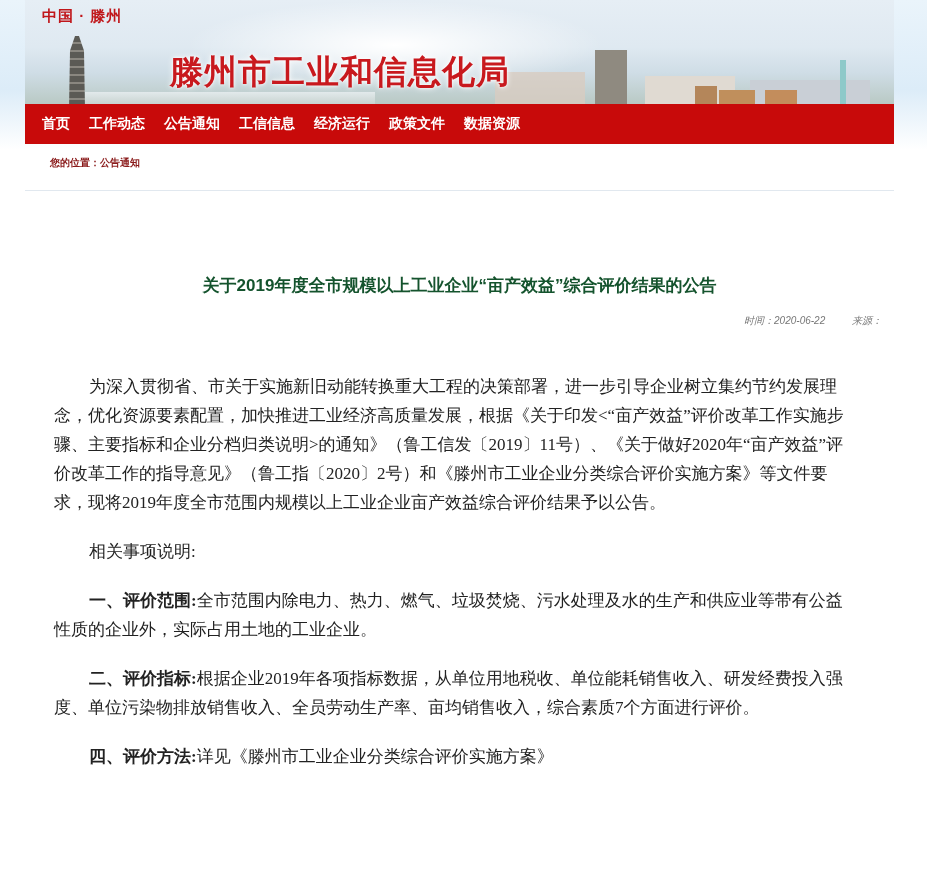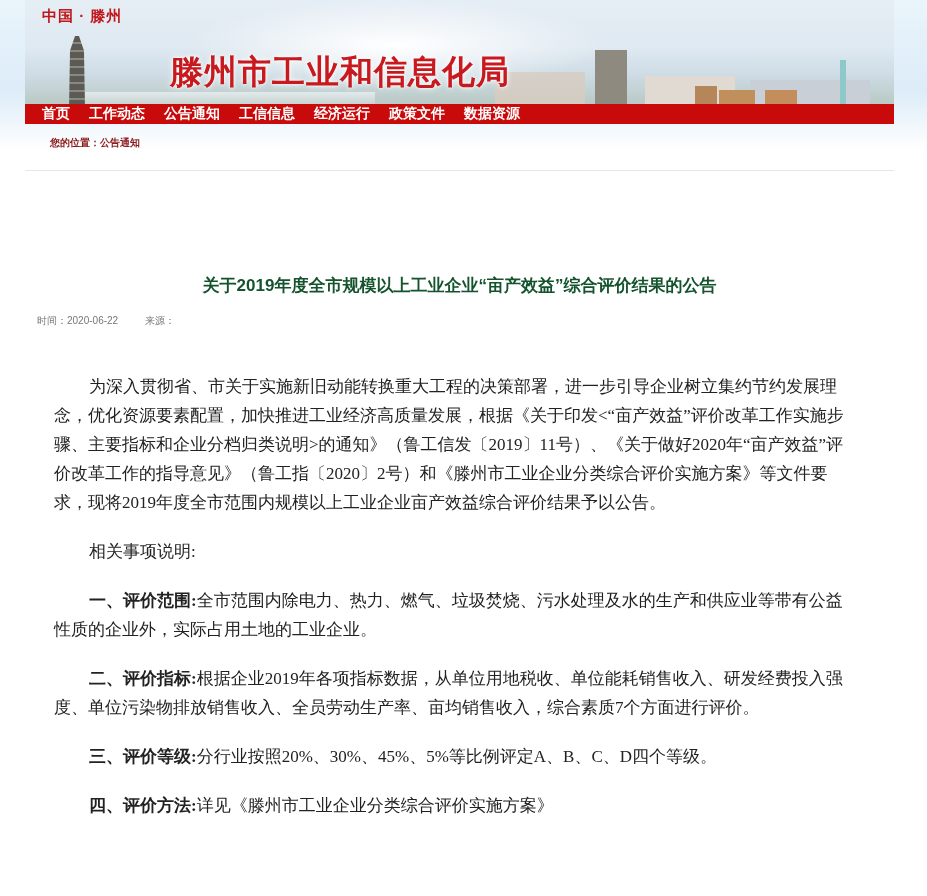--- a/index.html
+++ b/index.html
@@ -20,27 +20,27 @@
   .b2{left:100px;width:32px;height:70px;background:#8f8a80;}
   .b3{left:150px;width:90px;height:44px;background:#e0dad2;}
   .b4{left:200px;width:22px;height:34px;background:#b4865a;}
   .b5{left:224px;width:36px;height:30px;background:#c08f5c;}
   .b6{left:255px;width:120px;height:40px;background:#c9cfd6;}
   .b7{left:270px;width:32px;height:30px;background:#c38d5c;}
   .b8{left:345px;width:6px;height:60px;background:#8ec9c9;}
   .river{position:absolute;left:100px;bottom:0;width:299px;height:28px;background:linear-gradient(#6b7d76,#4d7a3f);}
   .bridge{position:absolute;left:130px;bottom:20px;width:269px;height:4px;background:#8b969a;}
   .title{position:absolute;left:145px;top:50px;font-family:"Liberation Serif","DejaVu Serif",serif;font-size:33px;font-weight:bold;color:#c8191e;letter-spacing:1px;text-shadow:0 0 3px #fff,0 0 6px #fff;}
-  .nav{height:20px;background:#c80a0a;display:flex;align-items:center;padding-left:17px;}
+  .nav{height:40px;background:#c80a0a;display:flex;align-items:center;padding-left:17px;}
   .nav a{color:#fff;font-size:14px;font-weight:bold;margin-right:19px;text-decoration:none;white-space:nowrap;}
   .crumb{height:38px;display:flex;align-items:center;padding-left:25px;font-size:10px;font-weight:bold;color:#8a1a1a;text-align:right;}
   .divider{margin-top:8px;height:1px;background:#e1e8ef;}
   .article{position:absolute;left:25px;top:250px;width:869px;}
   h1{margin:24px 0 0;text-align:center;font-size:17px;font-weight:bold;color:#14532d;letter-spacing:0;}
-  .meta{text-align:left;font-size:10px;color:#777;margin-top:17px;}
+  .meta{text-align:right;font-size:10px;color:#777;margin-top:17px;font-style:italic;}
   .meta span{margin:0 12px;}
   .body{position:absolute;left:54px;top:372px;width:800px;font-family:"Liberation Serif","DejaVu Serif",serif;font-size:17px;line-height:29px;color:#222;}
   .body p{margin:0 0 20px;text-indent:35px;}
   .body b{font-weight:bold;}
 </style>
 </head>
 <body>
 
 <div class="page-bg"></div>
 
@@ -89,15 +89,14 @@
     <span>时间：2020-06-22</span>
     <span>来源：</span>
   </div>
 </div>
 
 <div class="body">
   <p><span>为深入贯彻省、市关于实施新旧动能转换重大工程的决策部署，进一步引导企业树立集约节约发展理念，优化资源要素配置，加快推进工业经济高质量发展，根据《关于印发&lt;“亩产效益”评价改革工作实施步骤、主要指标和企业分档归类说明&gt;的通知》（鲁工信发〔2019〕11号）、《关于做好2020年“亩产效益”评价改革工作的指导意见》（鲁工指〔2020〕2号）和《滕州市工业企业分类综合评价实施方案》等文件要求，现将2019年度全市范围内规模以上工业企业亩产效益综合评价结果予以公告。</span></p>
   <p><span>相关事项说明:</span></p>
   <p><b>一、评价范围:</b><span>全市范围内除电力、热力、燃气、垃圾焚烧、污水处理及水的生产和供应业等带有公益性质的企业外，实际占用土地的工业企业。</span></p>
   <p><b>二、评价指标:</b><span>根据企业2019年各项指标数据，从单位用地税收、单位能耗销售收入、研发经费投入强度、单位污染物排放销售收入、全员劳动生产率、亩均销售收入，综合素质7个方面进行评价。</span></p>
-  <p><b>三、评价等级:</b><span>分行业按照20%、30%、45%、5%等比例评定A、B、C、D四个等级。</span></p>
   <p><b>四、评价方法:</b><span>详见《滕州市工业企业分类综合评价实施方案》</span></p>
 </div>
 
 </body></html>

